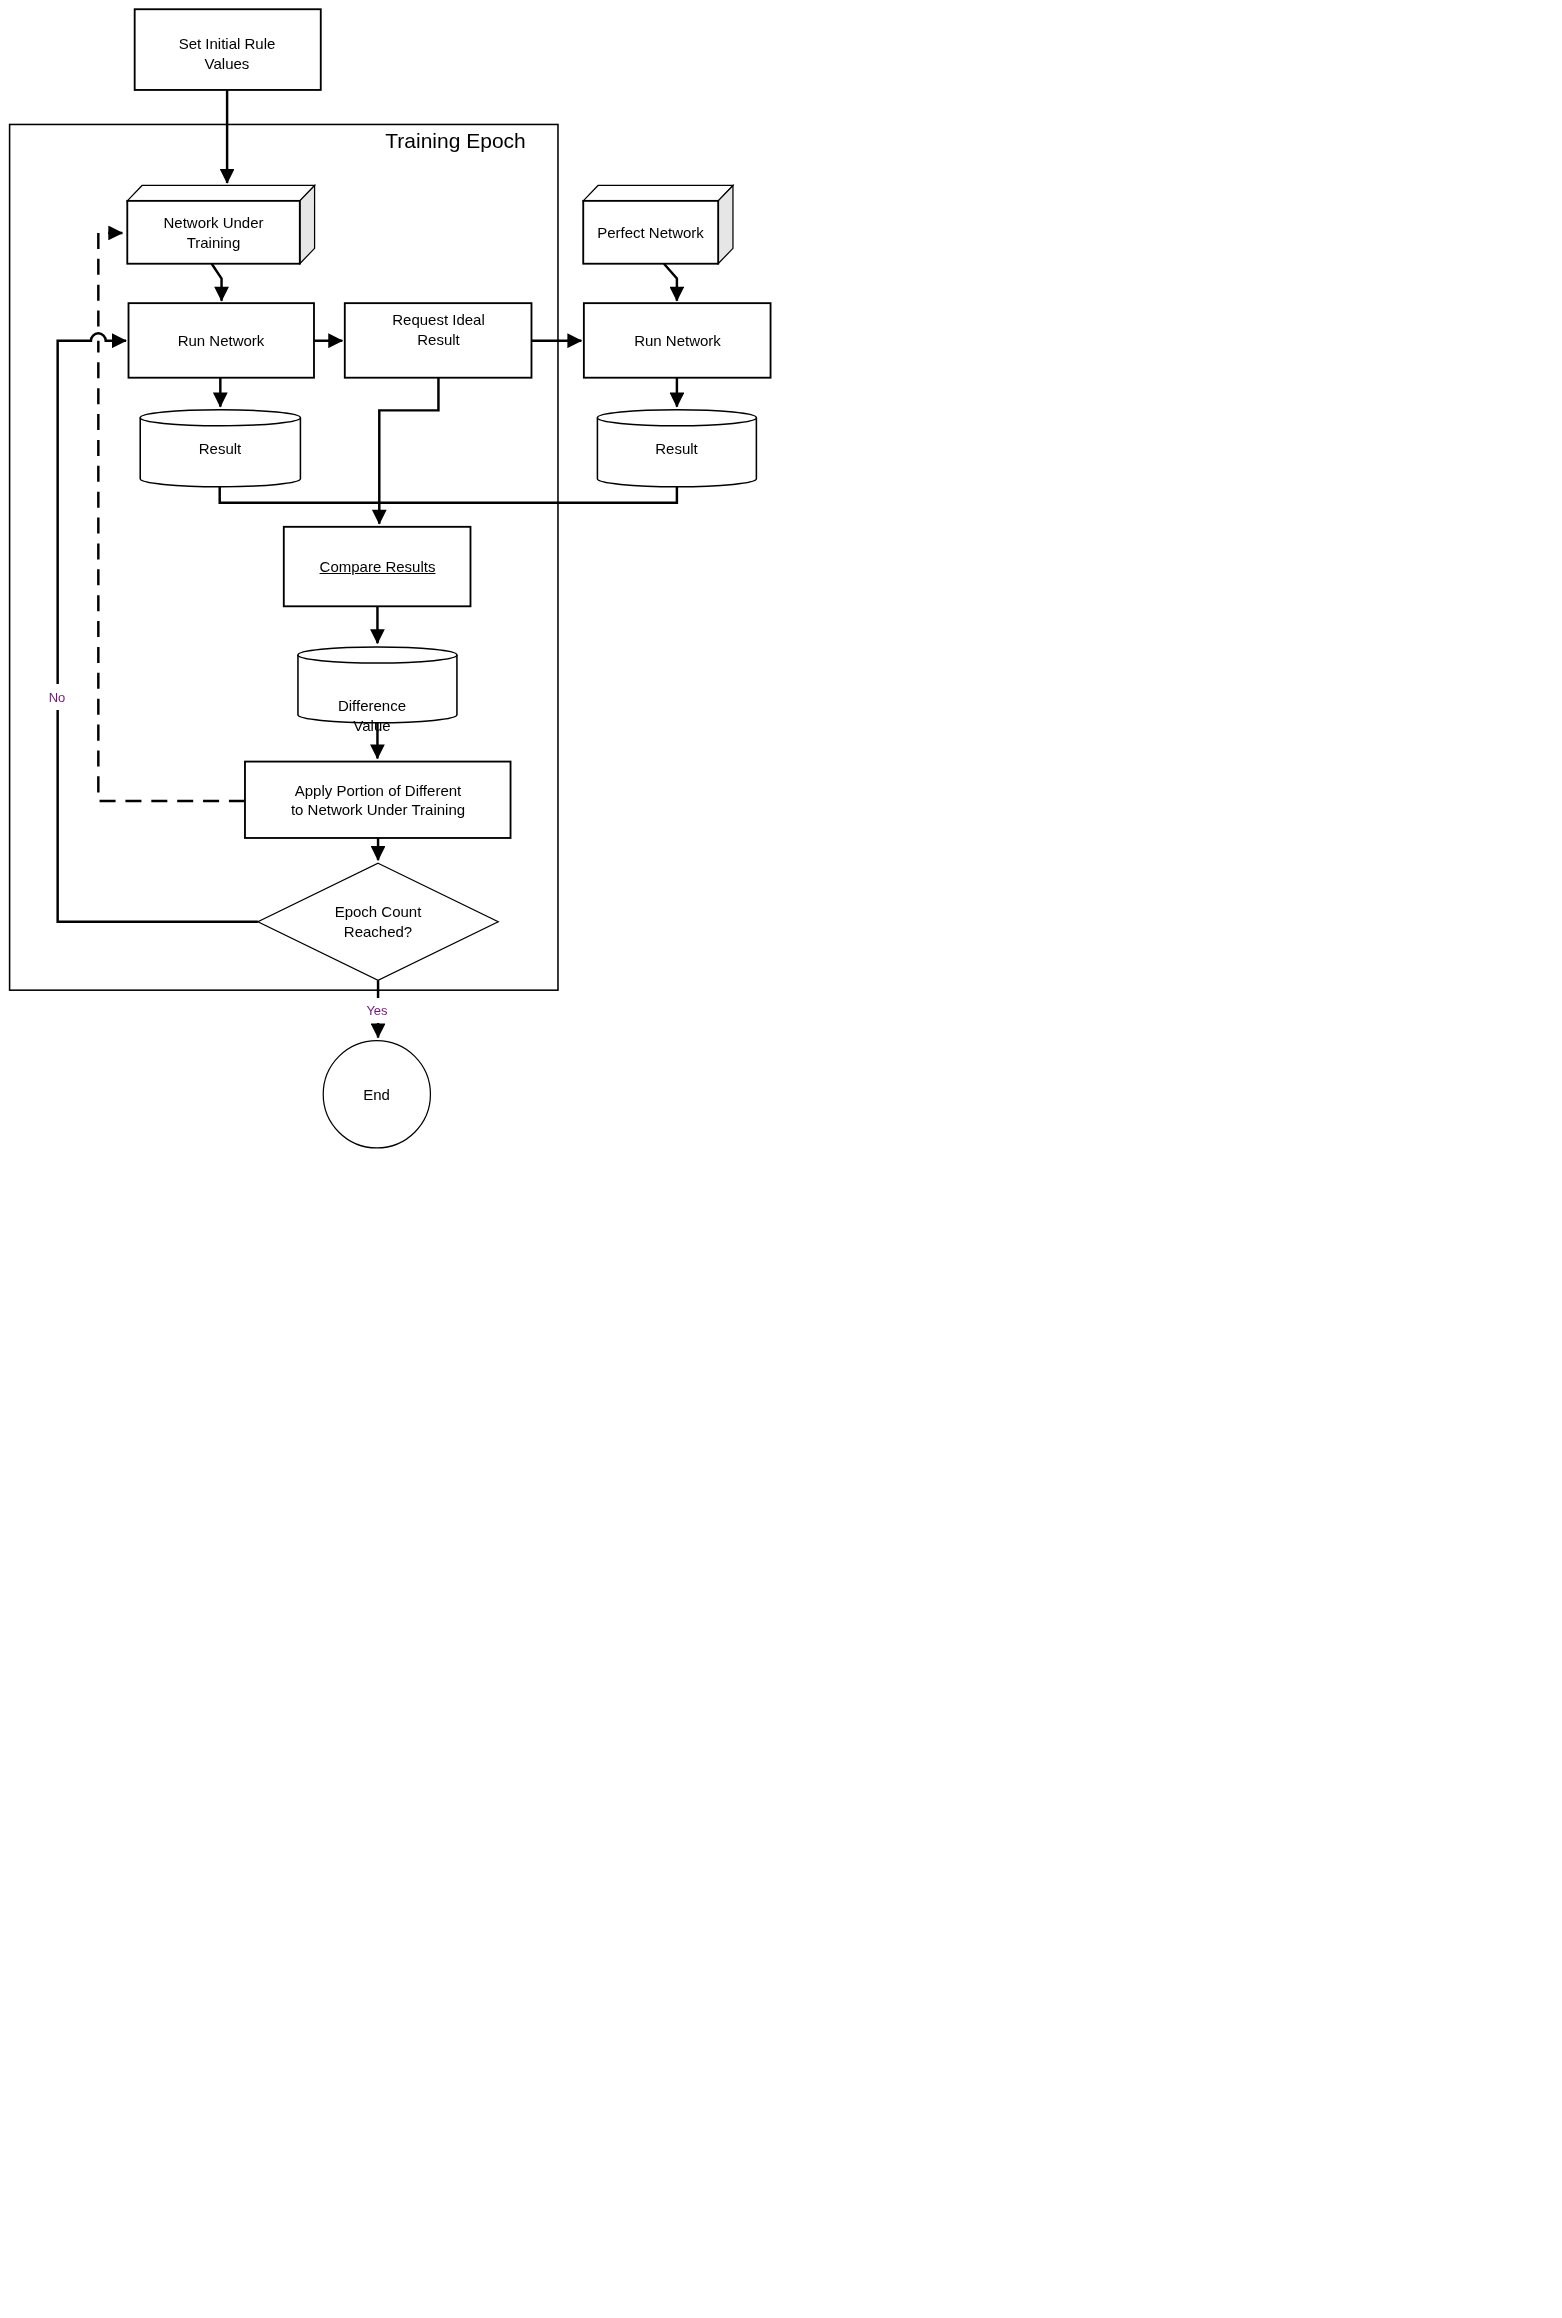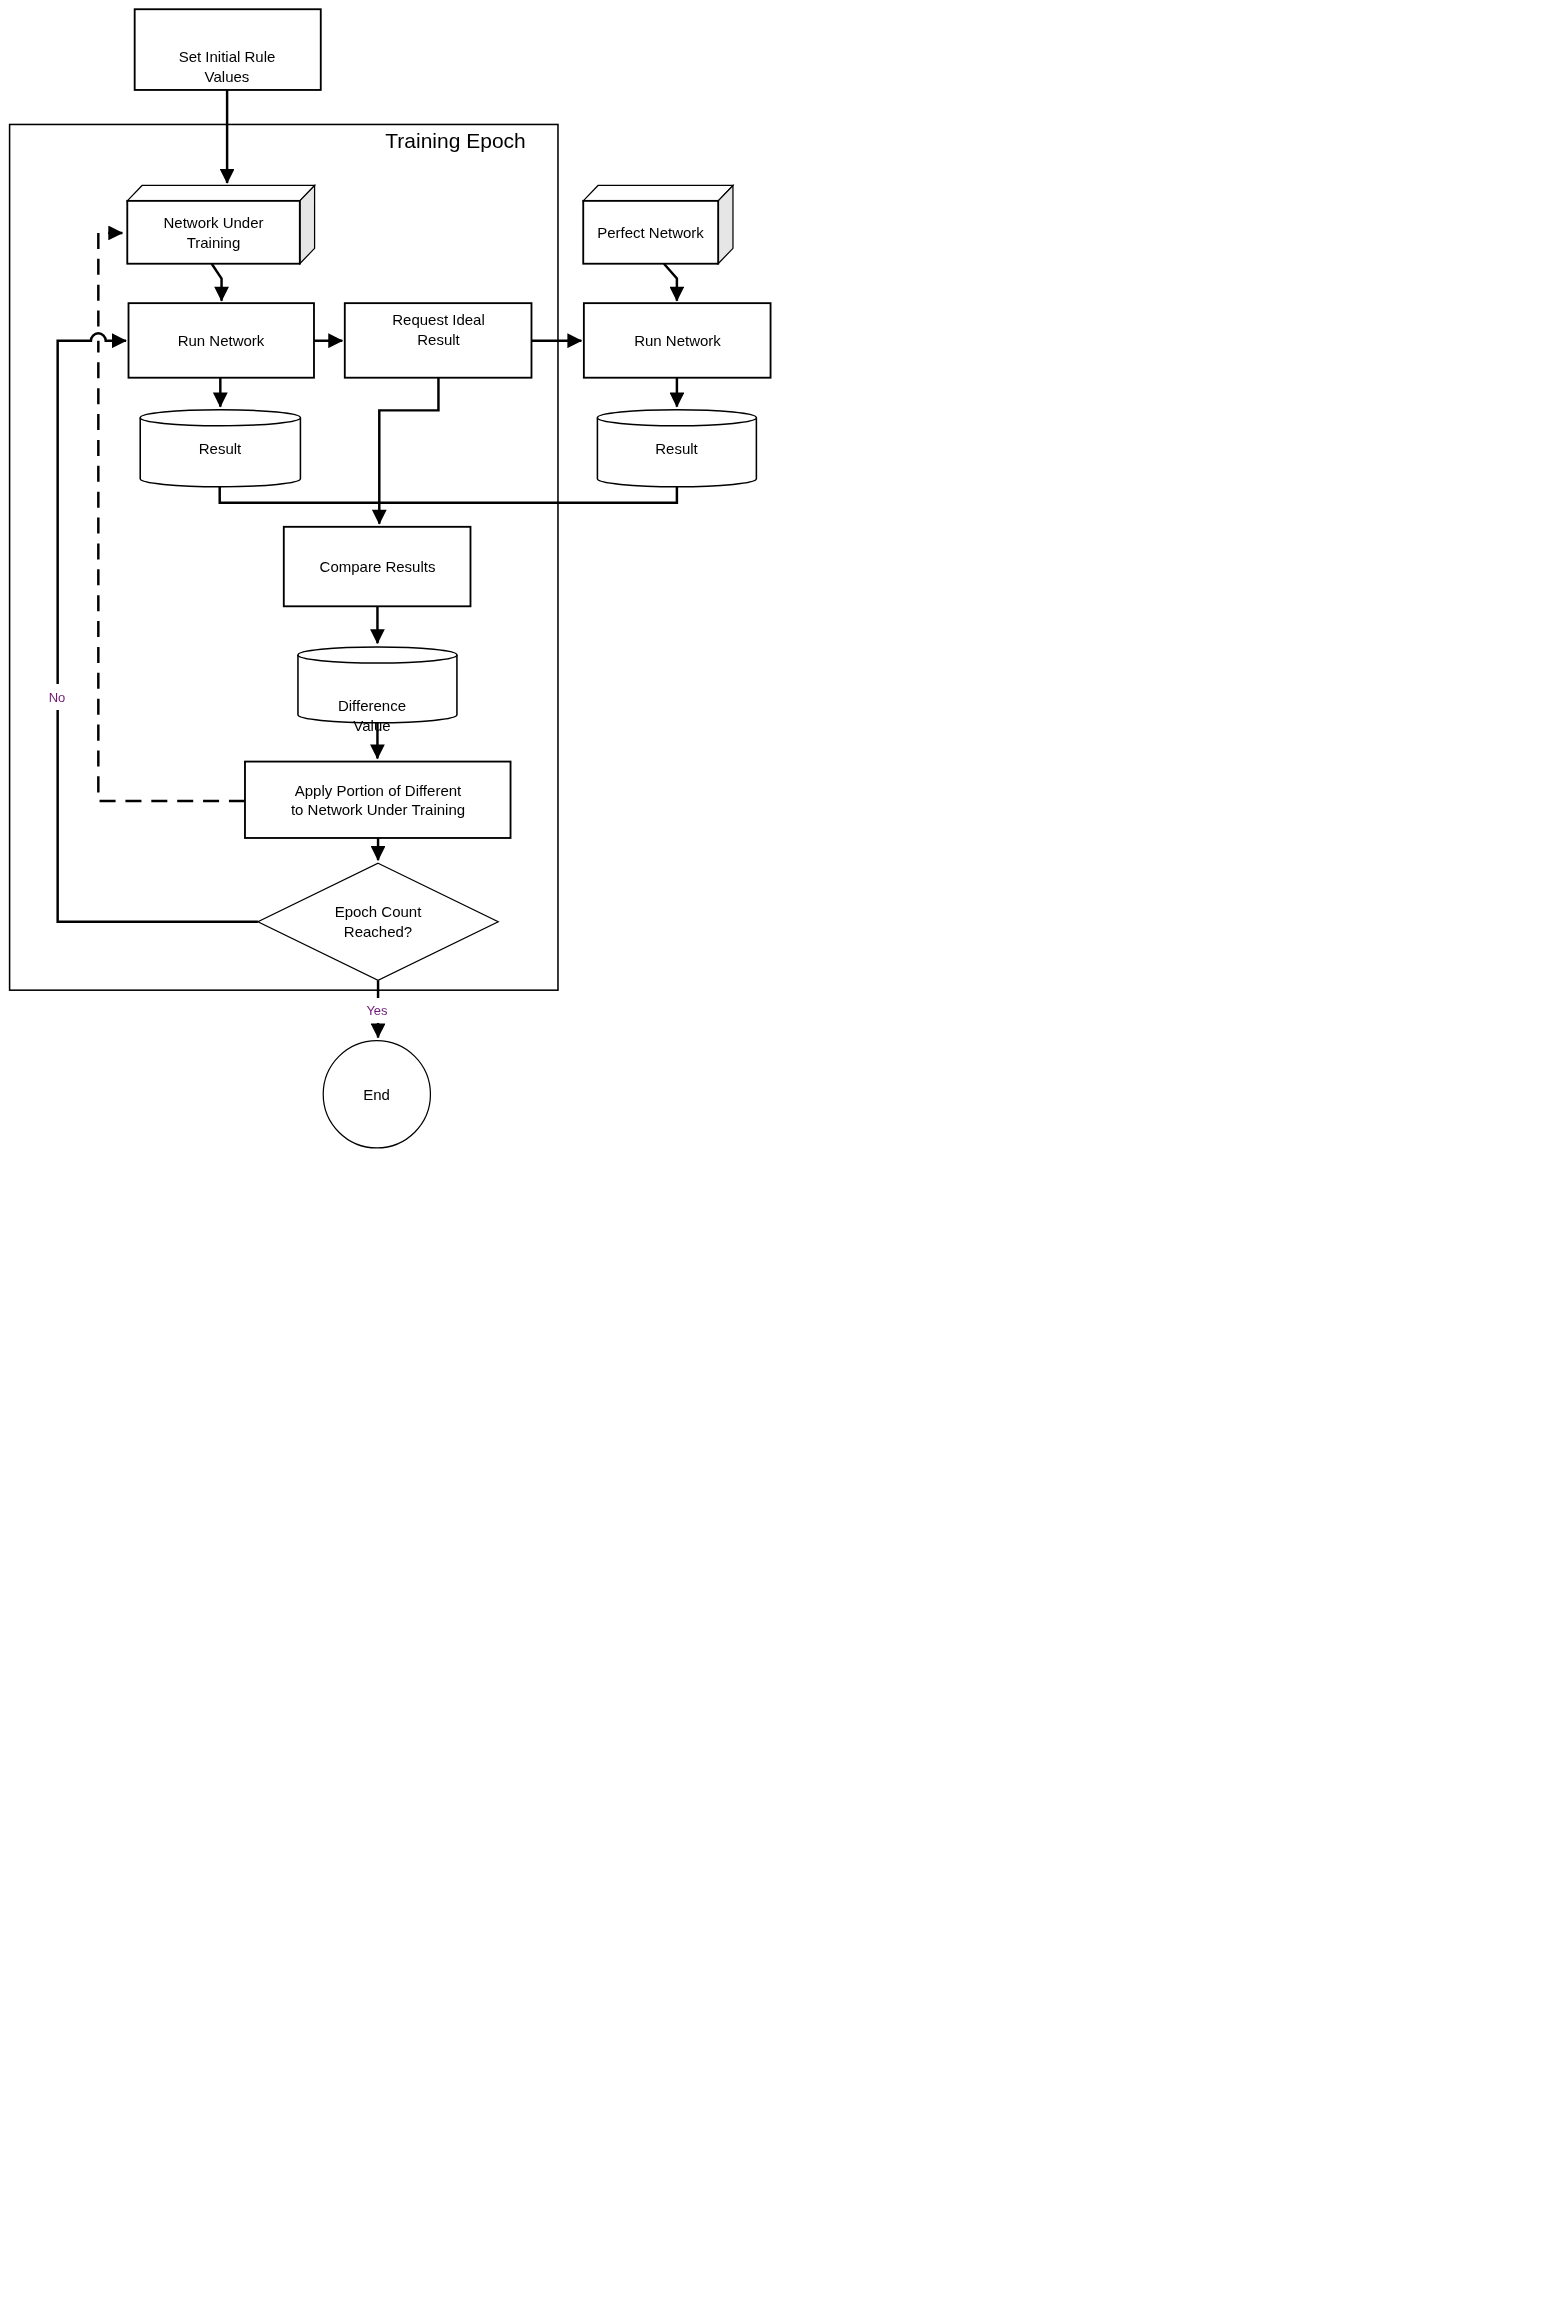--- a/index.html
+++ b/index.html
@@ -135,40 +135,40 @@
 
     <rect x="397" y="1236" width="431" height="124" fill="#ffffff" stroke="#000000" stroke-width="3"></rect>
 
     <polygon points="613,1401 808,1496 613,1591 418,1496" fill="#ffffff" stroke="#000000" stroke-width="2"></polygon>
 
     <circle cx="611" cy="1776" r="87" fill="#ffffff" stroke="#000000" stroke-width="2"></circle>
   </svg>
 
   <div class="container-title" style="left:357px; top:129px; width:197px;">Training Epoch</div>
 
-  <div class="node-label" style="left:134px; top:26px; width:186px; height:81px;">Set Initial Rule
+  <div class="node-label" style="left:134px; top:13px; width:186px; height:81px;">Set Initial Rule
 Values</div>
 
   <div class="node-label" style="left:127px; top:201px; width:173px; height:63px;border-radius:30px;">Network Under
 Training</div>
 
   <div class="node-label" style="left:583px; top:201px; width:135px; height:63px;">Perfect Network</div>
 
   <div class="node-label" style="left:128px; top:303px; width:186px; height:75px;">Run Network</div>
 
   <div class="node-label" style="left:345px; top:303px; width:187px; height:53px;">Request Ideal
 Result</div>
 
   <div class="node-label" style="left:584px; top:303px; width:187px; height:75px;">Run Network</div>
 
   <div class="node-label" style="left:140px; top:412px; width:160px; height:74px;">Result</div>
 
   <div class="node-label" style="left:597px; top:412px; width:159px; height:74px;">Result</div>
 
-  <div class="node-label" style="left:284px; top:527px; width:187px; height:80px;">Compare Results</div>
+  <div class="node-label" style="left:284px; top:527px; width:187px; height:80px;text-decoration:underline;">Compare Results</div>
 
   <div class="node-label" style="left:298px; top:679px; width:148px; height:73px;">Difference
 Value</div>
 
   <div class="node-label" style="left:258px; top:863px; width:240px; height:117px;">Epoch Count
 Reached?</div>
 
   <div class="node-label" style="left:245px; top:762px; width:266px; height:76px;">Apply Portion of Different
 to Network Under Training</div>
 

